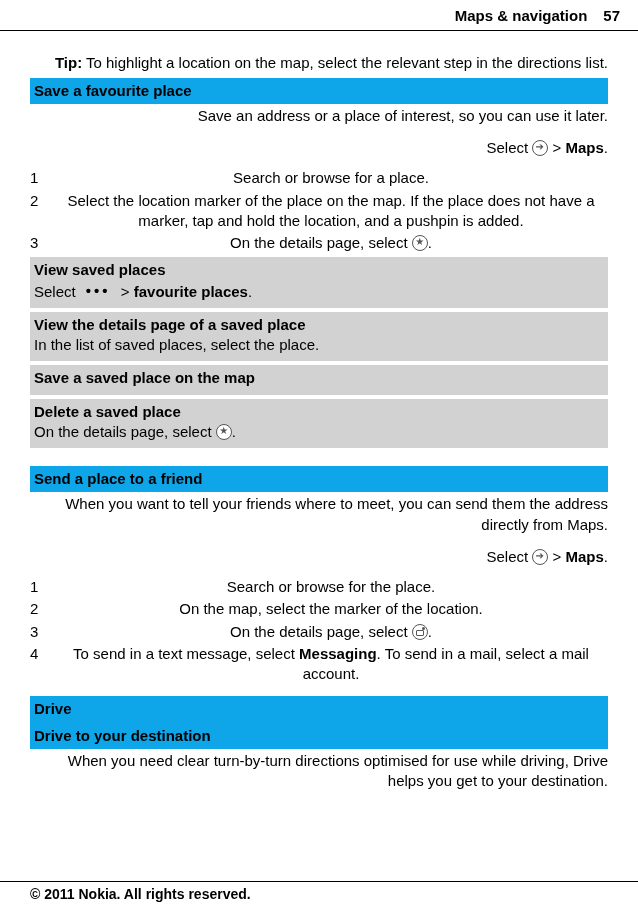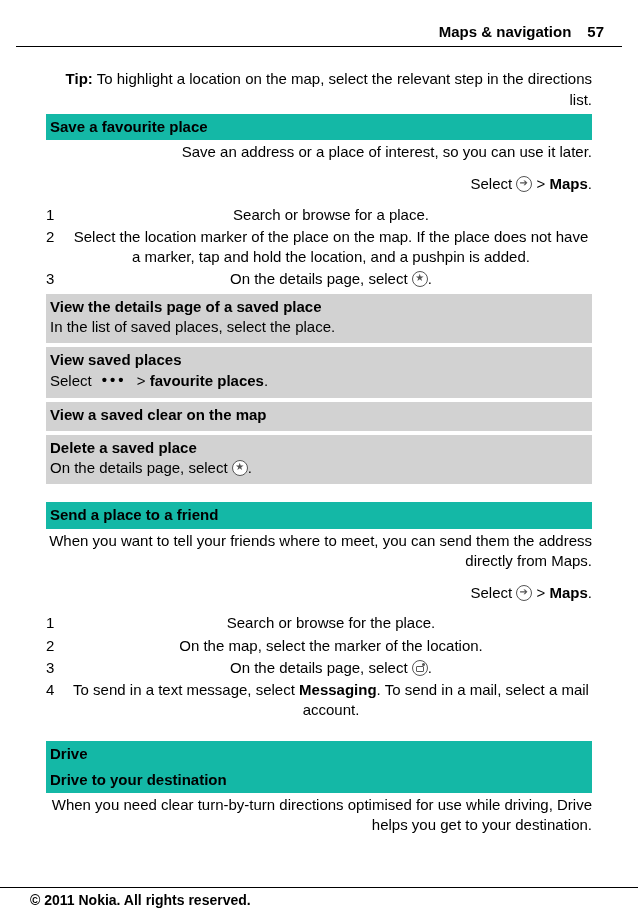--- a/index.html
+++ b/index.html
@@ -7,21 +7,21 @@
     font-family: Arial, Helvetica, sans-serif;
     font-size: 15px;
     line-height: 1.35;
     width: 638px;
     height: 916px;
     background: #fff;
     color: #000;
     position: relative;
   }
   .page {
-    padding: 16px;
+    padding: 0;
   }
   .header {
     display: flex;
     justify-content: flex-end;
     align-items: center;
     padding: 6px 18px 2px 0;
     font-weight: bold;
     font-size: 15px;
   }
   .header-title { margin-right: 16px; }
@@ -29,21 +29,21 @@
   .hr-top {
     border: none;
     border-top: 1.5px solid #000;
     margin: 2px 0 22px 0;
   }
   .content {
     padding: 0 30px;
   }
   .tip-label, .bold { font-weight: bold; }
   .grey-heading {
-    background: #14b8a6;
+    background: #0ea5e9;
     font-weight: bold;
     padding: 3px 4px;
     margin-top: 4px;
   }
   .grey-heading.with-top-gap { margin-top: 18px; }
   .grey-block {
     background: #d2d2d2;
     padding: 3px 4px 6px 4px;
     margin-top: 4px;
   }
@@ -105,21 +105,21 @@
   }
   .dots {
     display: inline-block;
     padding: 0 6px;
     letter-spacing: 3px;
     font-weight: bold;
     vertical-align: 1px;
   }
   .footer {
     position: absolute;
-    bottom: 6px;
+    bottom: 12px;
     left: 0;
     right: 0;
   }
   .hr-bottom {
     border: none;
     border-top: 1.5px solid #000;
     margin: 0 0 3px 0;
   }
   .footer-text {
     font-weight: bold;
@@ -159,33 +159,33 @@
           <span class="num">2</span>
           <span class="txt">Select the location marker of the place on the map. If the place does not have a marker, tap and hold the location, and a pushpin is added.</span>
         </li>
       <li>
           <span class="num">3</span>
           <span class="txt"><span>On the details page, select </span><span class="icon-circle icon-star"></span><span>.</span></span>
         </li>
     </ol>
 
     <div class="grey-block">
-      <div class="gh-title">View the details page of a saved place</div>
-      <div class="gh-body">In the list of saved places, select the place.</div>
-    </div>
-
-    <div class="grey-block">
       <div class="gh-title">View saved places</div>
       <div class="gh-body">
         <span>Select  </span><span class="dots">•••</span><span> &gt; </span><span class="bold">favourite places</span><span>.</span>
       </div>
     </div>
 
     <div class="grey-block">
-      <div class="gh-title">View a saved clear on the map</div>
+      <div class="gh-title">View the details page of a saved place</div>
+      <div class="gh-body">In the list of saved places, select the place.</div>
+    </div>
+
+    <div class="grey-block">
+      <div class="gh-title">Save a saved place on the map</div>
     </div>
 
     <div class="grey-block">
       <div class="gh-title">Delete a saved place</div>
       <div class="gh-body">
         <span>On the details page, select </span><span class="icon-circle icon-star"></span><span>.</span>
       </div>
     </div>
 
     <div class="grey-heading with-top-gap">Send a place to a friend</div>
@@ -208,21 +208,21 @@
           <span class="num">3</span>
           <span class="txt"><span>On the details page, select </span><span class="icon-circle icon-share"><span class="icon-share-dot"></span></span><span>.</span></span>
         </li>
       <li>
           <span class="num">4</span>
           <span class="txt"><span>To send in a text message, select </span><span class="bold">Messaging</span><span>. To send in a mail, select a mail account.</span></span>
         </li>
     </ol>
 
 
-    <div class="grey-heading" style="margin-top:20px">Drive</div>
+    <div class="grey-heading" style="margin-top:12px">Drive</div>
     <div class="grey-heading" style="margin-top:0">Drive to your destination</div>
     <p class="para">When you need clear turn-by-turn directions optimised for use while driving, Drive helps you get to your destination.</p>
 
   </div>
 
   <div class="footer">
     <hr class="hr-bottom">
     <div class="footer-text">© 2011 Nokia. All rights reserved.</div>
   </div>
 </div>

